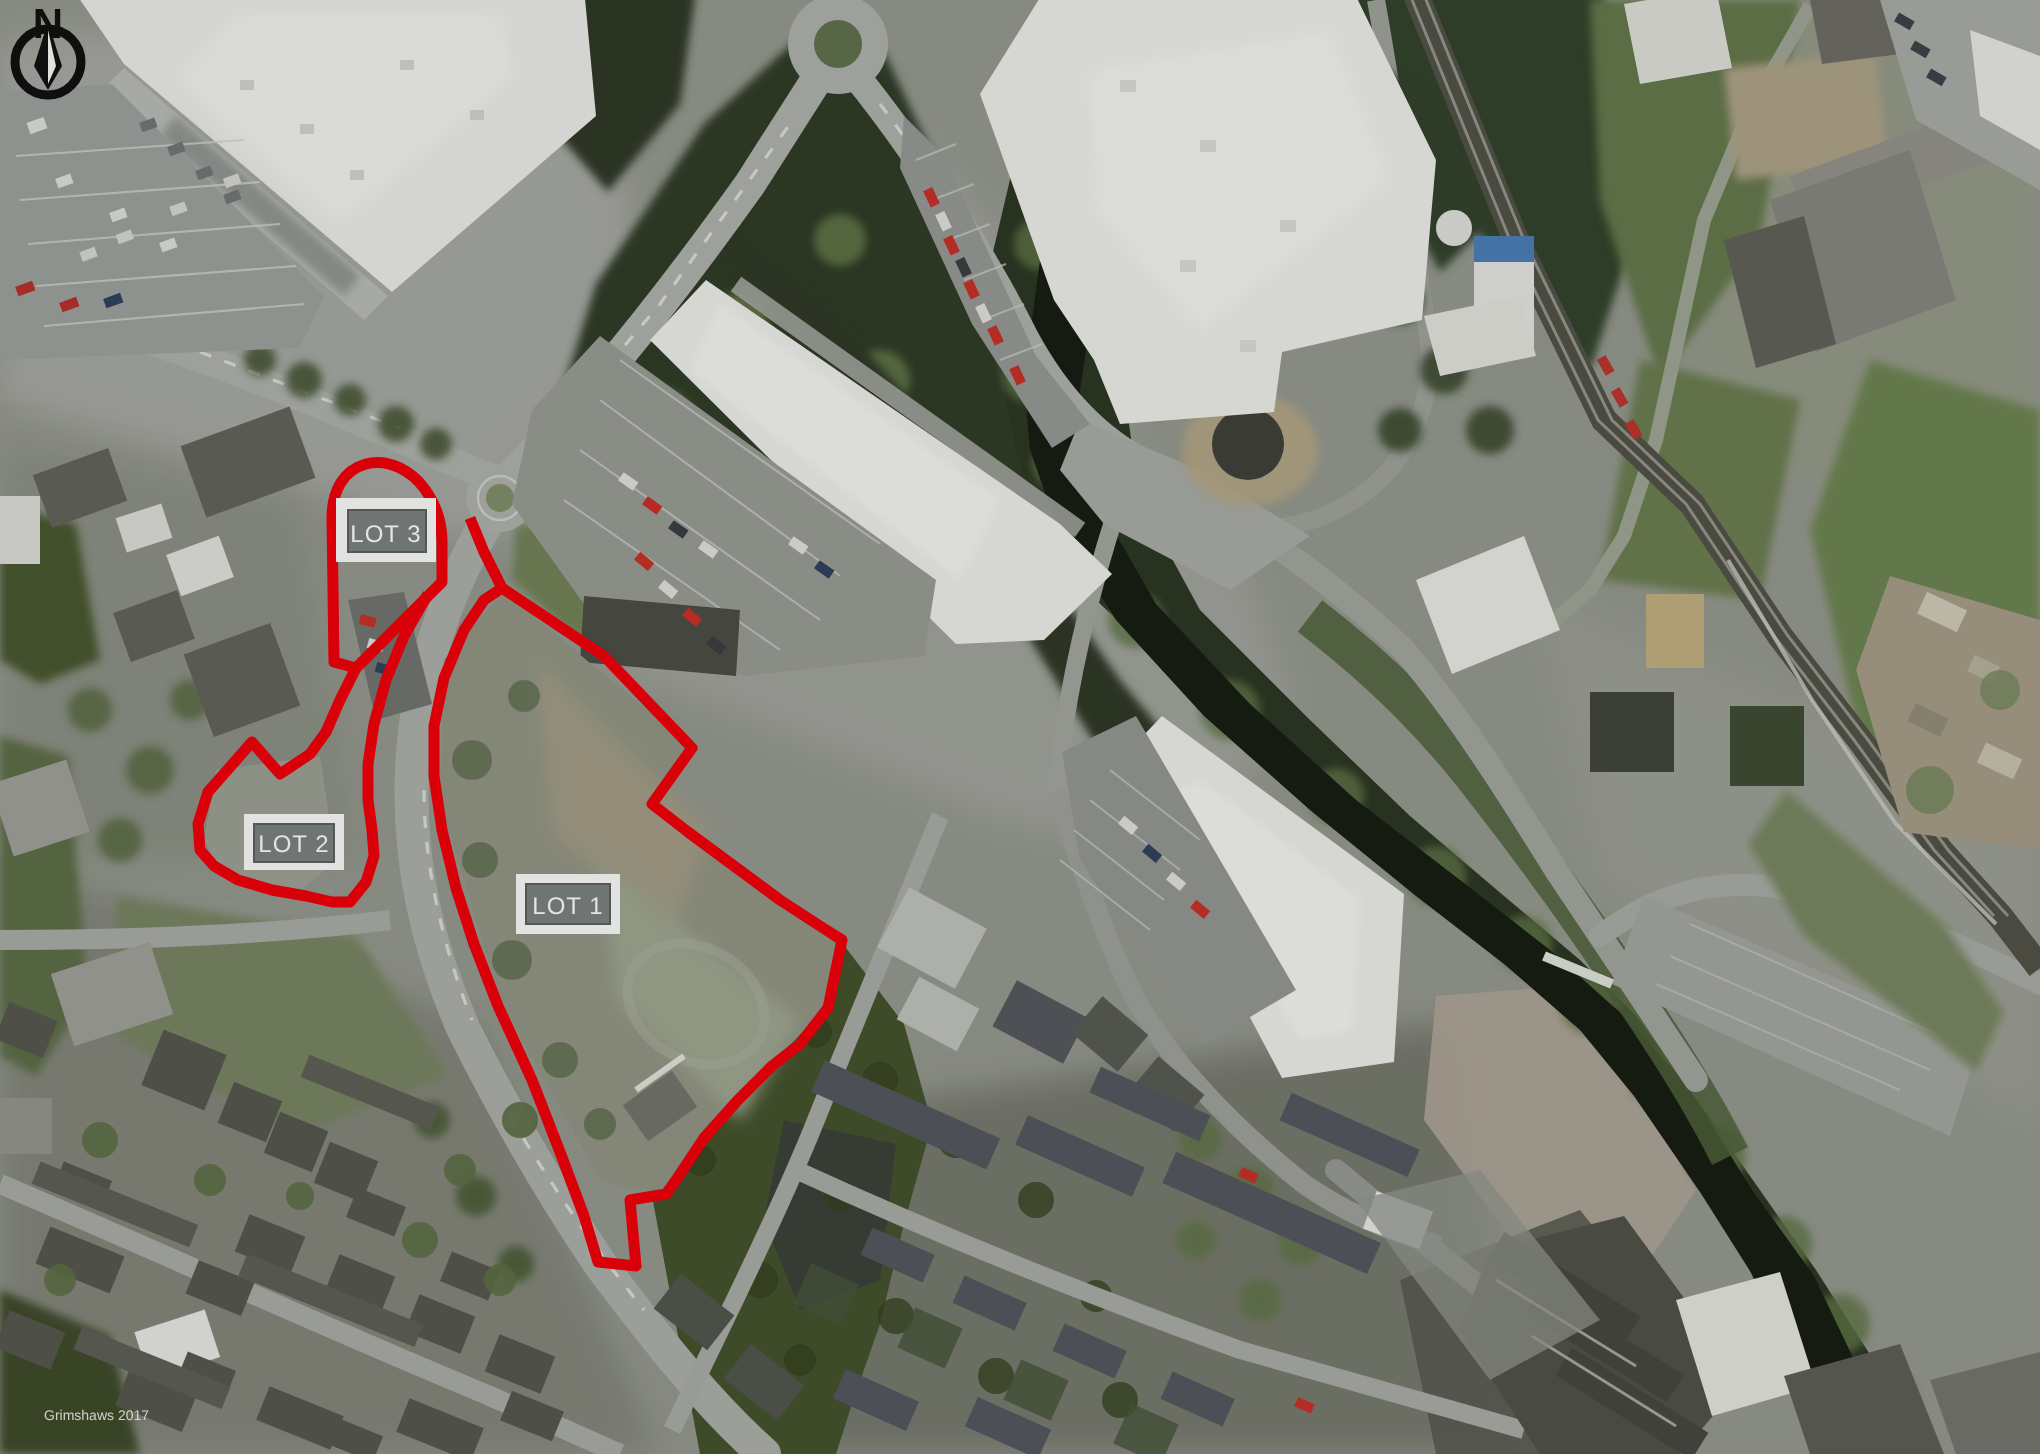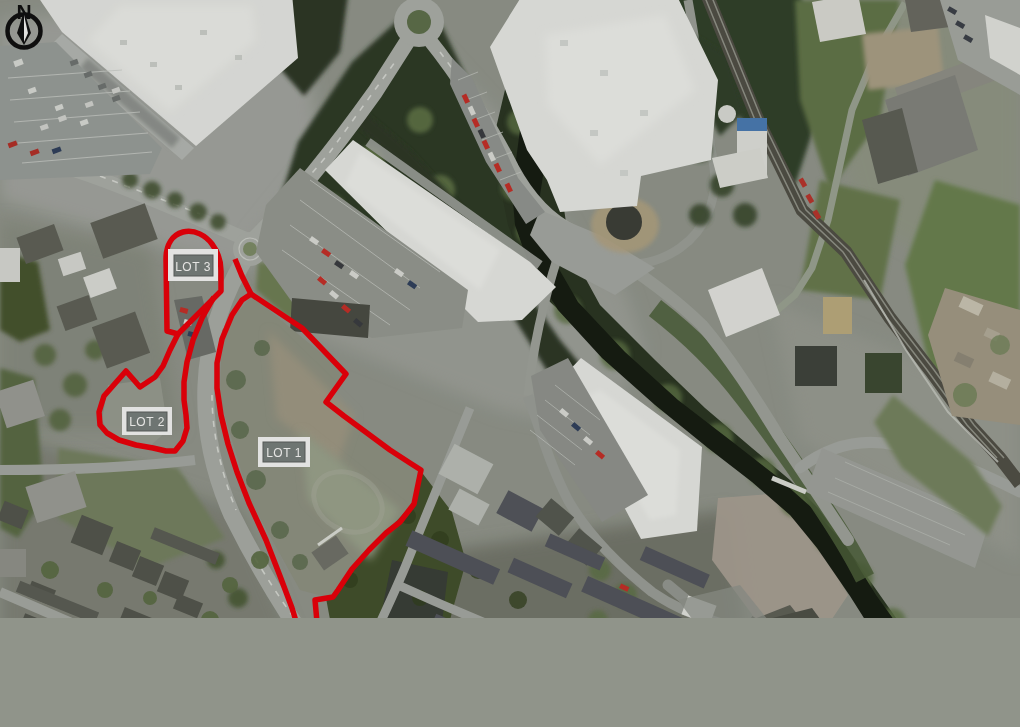--- a/index.html
+++ b/index.html
@@ -1,16 +1,16 @@
 <!DOCTYPE html>
 <html><head>
 <meta charset="utf-8">
 <style>
 html,body{margin:0;padding:0;background:#90948a;font-family:"Liberation Sans",sans-serif;}
-#wrap{position:relative;width:1020px;height:618px;overflow:hidden;}
+#wrap{position:relative;width:1020px;height:727px;overflow:hidden;}
 </style>
 </head>
 <body>
 <div id="wrap">
 <svg width="1020" height="727" viewBox="0 0 1020 727">
 <defs>
 <filter id="b8" x="-30%" y="-30%" width="160%" height="160%">
           <feGaussianBlur stdDeviation="8"></feGaussianBlur>
         </filter>
 <filter id="b4" x="-40%" y="-40%" width="180%" height="180%">

